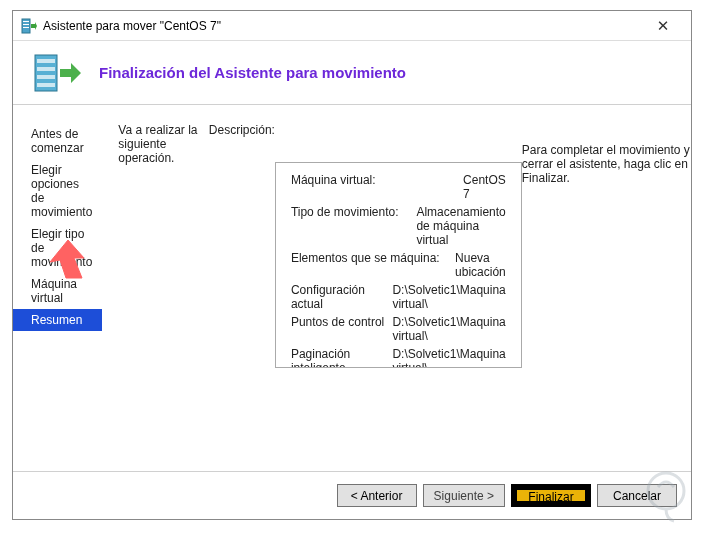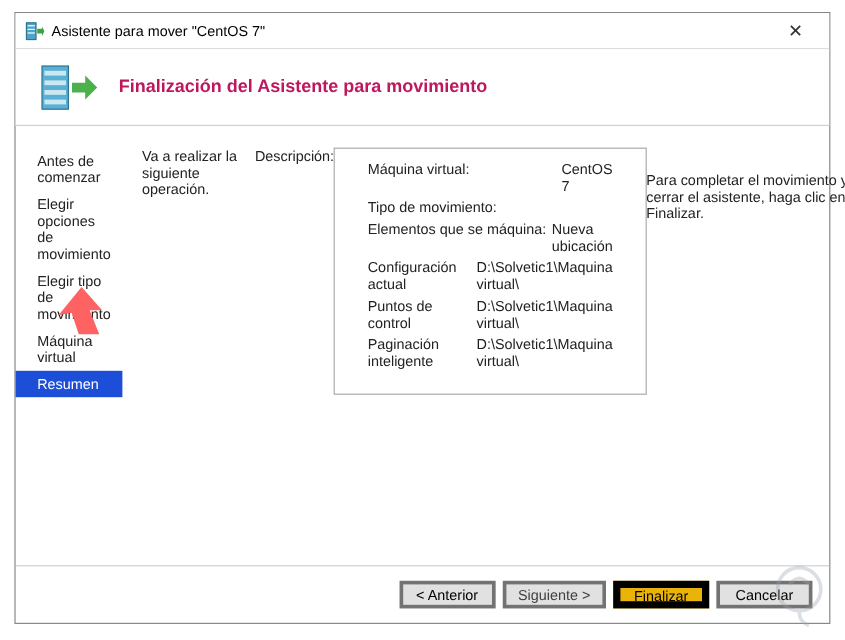--- a/index.html
+++ b/index.html
@@ -7,41 +7,41 @@
     
     .window { width: 680px; height: 510px; position: absolute; top: 10px; left: 12px; border: 1px solid #888; background: #fff; display: flex; flex-direction: column; }
     
     .titlebar { height: 30px; display: flex; align-items: center; padding: 0 8px; background: #fff; border-bottom: 1px solid #ddd; }
     .titlebar-icon { width: 16px; height: 16px; margin-right: 6px; }
     .titlebar-text { flex: 1; font-size: 12px; color: #000; }
     .close-btn { width: 40px; height: 28px; display: flex; align-items: center; justify-content: center; font-size: 15px; color: #333; cursor: pointer; }
     
     .header { height: 64px; display: flex; align-items: center; padding: 0 20px; background: #fff; border-bottom: 1px solid #d0d0d0; }
     .header-icon { width: 48px; height: 44px; margin-right: 18px; }
-    .header-title { font-size: 15px; font-weight: 600; color: #be185d; }
+    .header-title { font-size: 15px; font-weight: 600; color: #6d28d9; }
     
     .body { flex: 1; display: flex; }
     
     .sidebar { width: 195px; padding: 18px 0 0 0; }
     .sidebar-item { padding: 4px 10px 4px 18px; color: #222; cursor: pointer; font-size: 12px; }
     .sidebar-item.selected { background: #1d4ed8; color: #fff; }
     
     .content { flex: 1; padding: 18px 18px 0 16px; display: flex; flex-direction: row; }
     .intro { margin-bottom: 12px; color: #222; }
     .desc-label { margin-bottom: 4px; color: #222; }
     
-    .details-box { border: 1px solid #aaa; padding: 10px 27px; height: 206px; overflow: auto; }
+    .details-box { border: 1px solid #aaa; padding: 10px 15px; height: 206px; overflow: auto; margin-top: 39px; }
     .detail-row { display: flex; margin-bottom: 4px; }
     .detail-key { width: 260px; color: #222; }
     .detail-val { flex: 1; color: #222; }
     
     .completion-text { margin-top: 20px; color: #222; }
     
     .footer { height: 48px; border-top: 1px solid #d0d0d0; display: flex; align-items: center; justify-content: flex-end; padding: 0 14px; gap: 6px; }
-    .btn { min-width: 80px; height: 23px; border: 3px solid #737373; background: #e1e1e1; font-size: 12px; cursor: pointer; padding: 0 10px; }
+    .btn { min-width: 80px; height: 23px; border: 1px solid #737373; background: #e1e1e1; font-size: 12px; cursor: pointer; padding: 0 10px; }
     .btn.disabled { color: #404040; cursor: default; }
     .btn.primary { border: 6px solid #000000; background: #eab308; }
     
     .arrow-callout { position: absolute; left: 44px; top: 238px; width: 44px; height: 44px; z-index: 10; }
     .watermark { position: absolute; right: 10px; bottom: 10px; width: 56px; height: 56px; opacity: 0.35; z-index: 20; }
   </style>
 </head>
 <body>
 
 <div class="window">
@@ -88,20 +88,21 @@
     <div class="content">
       <div class="intro">Va a realizar la siguiente operación.</div>
       <div class="desc-label">Descripción:</div>
       <div class="details-box">
         <div class="detail-row">
             <div class="detail-key">Máquina virtual:</div>
             <div class="detail-val">CentOS 7</div>
           </div>
         <div class="detail-row">
             <div class="detail-key">Tipo de movimiento:</div>
+            <div class="detail-val">Almacenamiento de máquina virtual</div>
           </div>
         <div class="detail-row">
             <div class="detail-key">Elementos que se máquina:</div>
             <div class="detail-val">Nueva ubicación</div>
           </div>
         <div class="detail-row">
             <div class="detail-key">Configuración actual</div>
             <div class="detail-val">D:\Solvetic1\Maquina virtual\</div>
           </div>
         <div class="detail-row">

